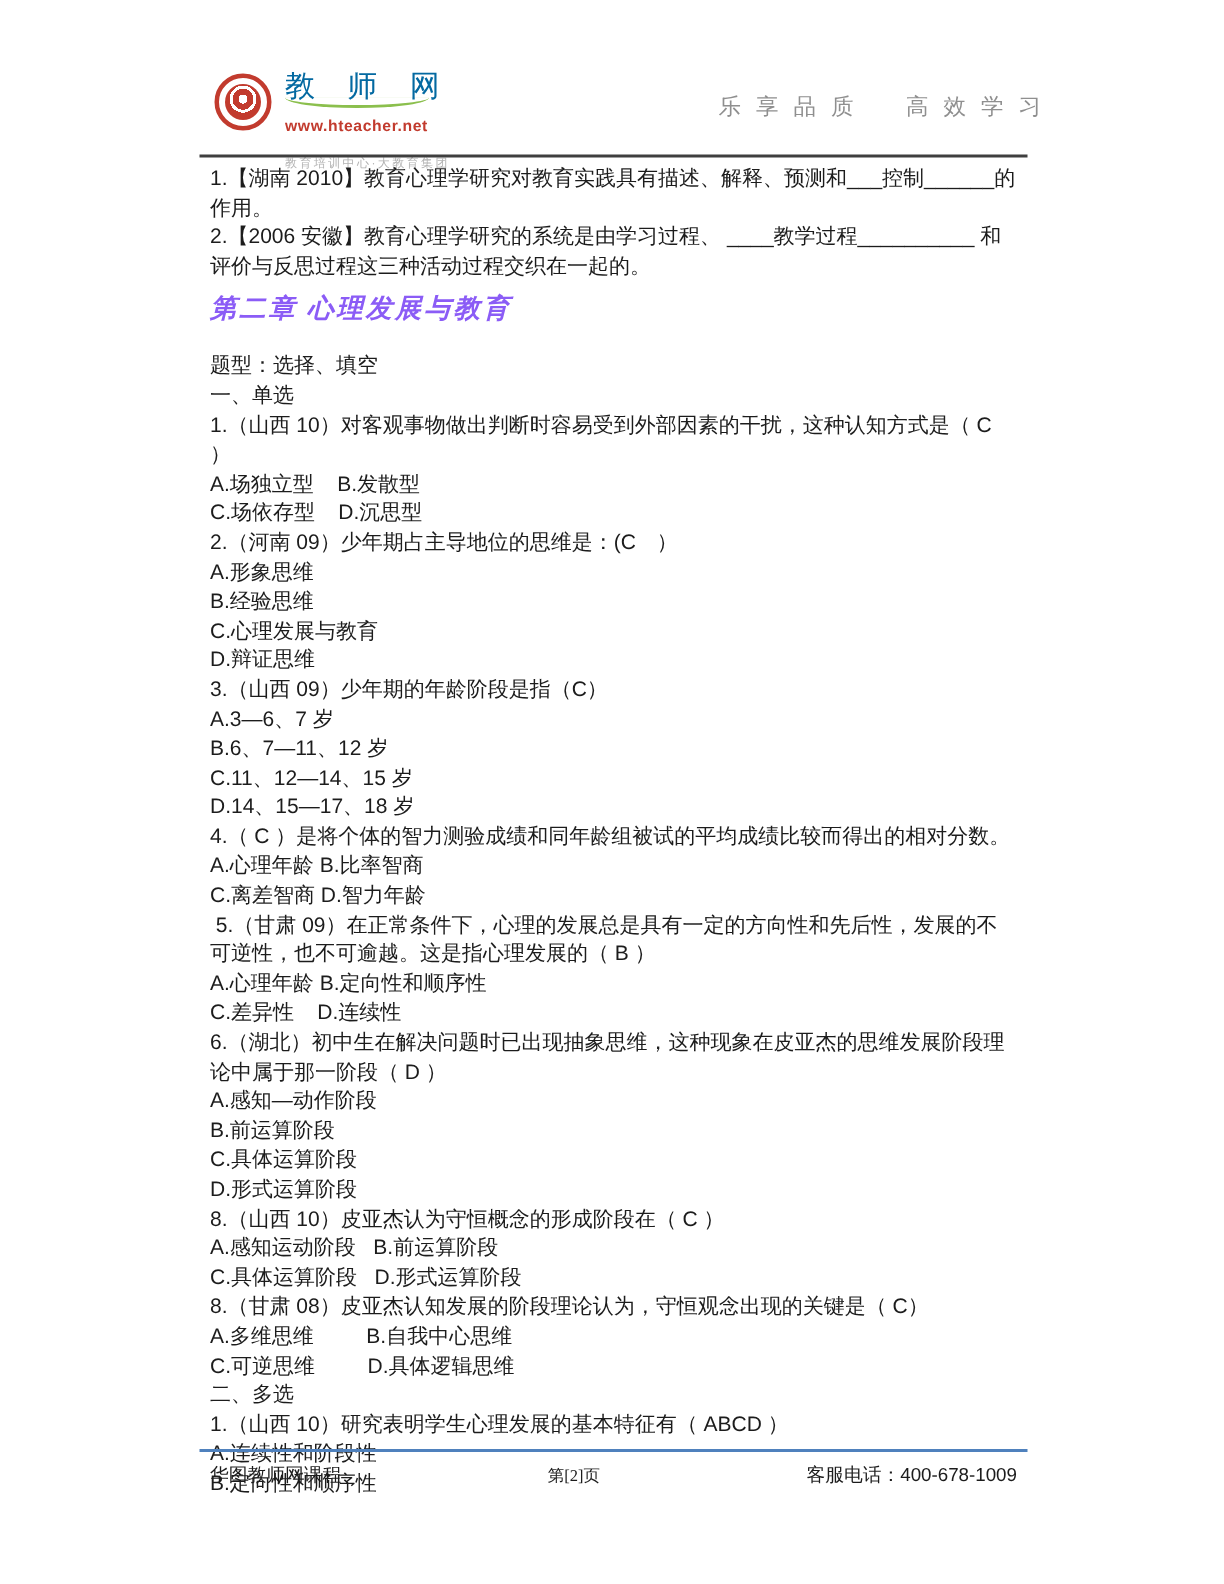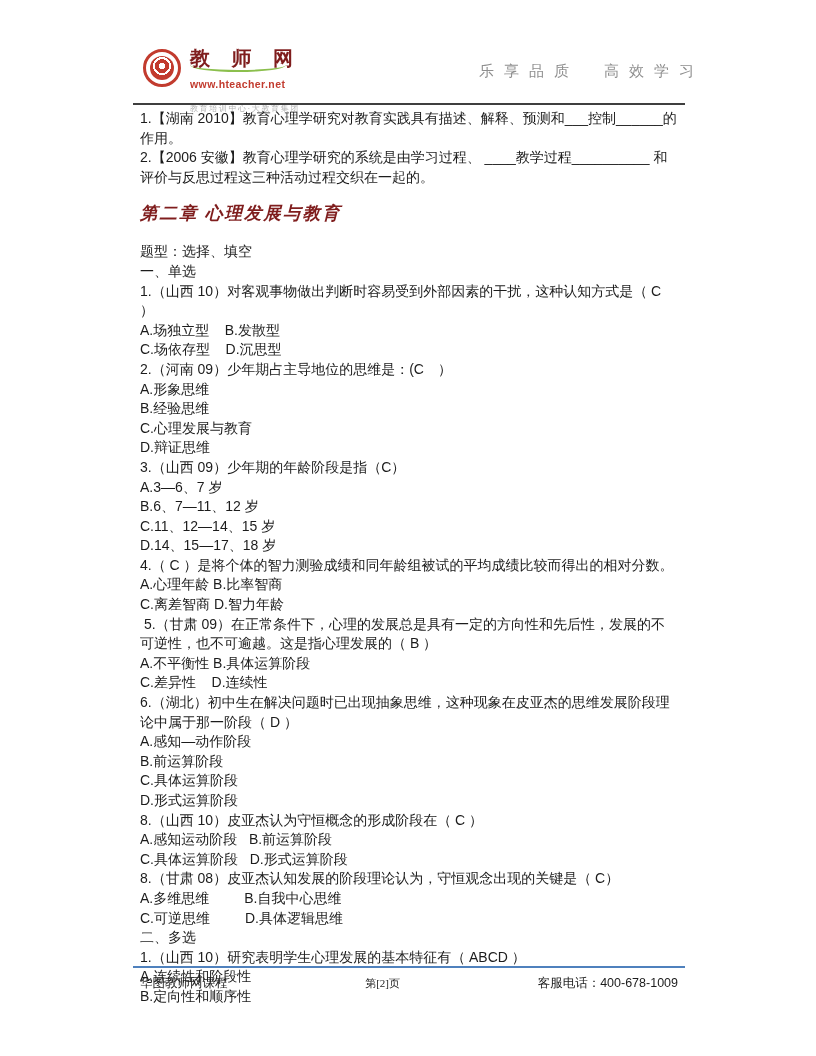--- a/index.html
+++ b/index.html
@@ -6,32 +6,32 @@
   html,body { background:#ffffff; }
   body { width:816px; height:1056px; font-family:"Liberation Sans","DejaVu Sans",sans-serif; }
   .page { position:relative; width:816px; height:1056px; background:#fff; overflow:hidden; }
 
   
   .seal { position:absolute; left:143px; top:49px; width:38px; height:38px;
           border:3px solid #c23b2e; border-radius:50%; display:flex; align-items:center; justify-content:center; }
   .seal-core { width:24px; height:24px; border-radius:50%;
           background:radial-gradient(circle at 50% 42%, #ffffff 0 3px, #c23b2e 3px 7px, #ffffff 7px 9px, #c23b2e 9px 100%); }
   .logo-text { position:absolute; left:190px; top:47px; }
-  .brand { font-size:20px; font-weight:bold; color:#7f1d1d; letter-spacing:8px; line-height:22px; }
+  .brand { font-size:20px; font-weight:normal; color:#0369a1; letter-spacing:8px; line-height:22px; }
   .swoosh { width:96px; height:7px; border-bottom:2px solid #8bbf4d; border-radius:50% / 0 0 100% 100%; margin-top:-4px; }
   .url { font-size:10.5px; font-weight:bold; color:#c23b2e; letter-spacing:.4px; margin-top:6px; }
   .tagline { font-size:8px; color:#b3b3b3; letter-spacing:1.6px; margin-top:13px; }
   .slogan { position:absolute; right:112px; top:62px; font-size:15px; color:#8f8f8f; letter-spacing:10px; }
   .header-rule { position:absolute; left:133px; right:131px; top:103px; height:2px; background:#3f3f3f; }
 
   
   main { position:absolute; left:140px; top:109px; width:537px; }
   .line { font-size:14px; line-height:19.6px; color:#1c1c1c; white-space:pre-wrap; }
   .chapter { font-family:"Liberation Serif","DejaVu Serif",serif; font-style:italic; font-weight:bold;
-             font-size:17.5px; line-height:26px; letter-spacing:2px; color:#7f1d1d; margin:13px 0 16px; }
+             font-size:17.5px; line-height:26px; letter-spacing:2px; color:#8b5cf6; margin:5px 0 16px; }
 
   
   .footer-rule { position:absolute; left:133px; right:131px; top:966px; height:2px; background:#4f81bd; }
   .footer-row { position:absolute; left:140px; right:138px; top:975px; display:flex;
                 justify-content:space-between; align-items:baseline; font-size:12.5px; color:#1c1c1c; }
   .footer-center { font-size:11px;font-family:Liberation Serif, serif; }
 </style>
 </head>
 <body>
 
@@ -92,21 +92,21 @@
         <p class="line">D.14、15—17、18 岁</p>
 
         <p class="line">4.（ C ）是将个体的智力测验成绩和同年龄组被试的平均成绩比较而得出的相对分数。</p>
 
         <p class="line">A.心理年龄 B.比率智商</p>
 
         <p class="line">C.离差智商 D.智力年龄</p>
 
         <p class="line"> 5.（甘肃 09）在正常条件下，心理的发展总是具有一定的方向性和先后性，发展的不可逆性，也不可逾越。这是指心理发展的（ B ）</p>
 
-        <p class="line">A.不平衡性 B.具体运算阶段</p>
+        <p class="line">A.心理年龄 B.定向性和顺序性</p>
 
         <p class="line">C.差异性    D.连续性</p>
 
         <p class="line">6.（湖北）初中生在解决问题时已出现抽象思维，这种现象在皮亚杰的思维发展阶段理论中属于那一阶段（ D ）</p>
 
         <p class="line">A.感知—动作阶段</p>
 
         <p class="line">B.前运算阶段</p>
 
         <p class="line">C.具体运算阶段</p>

